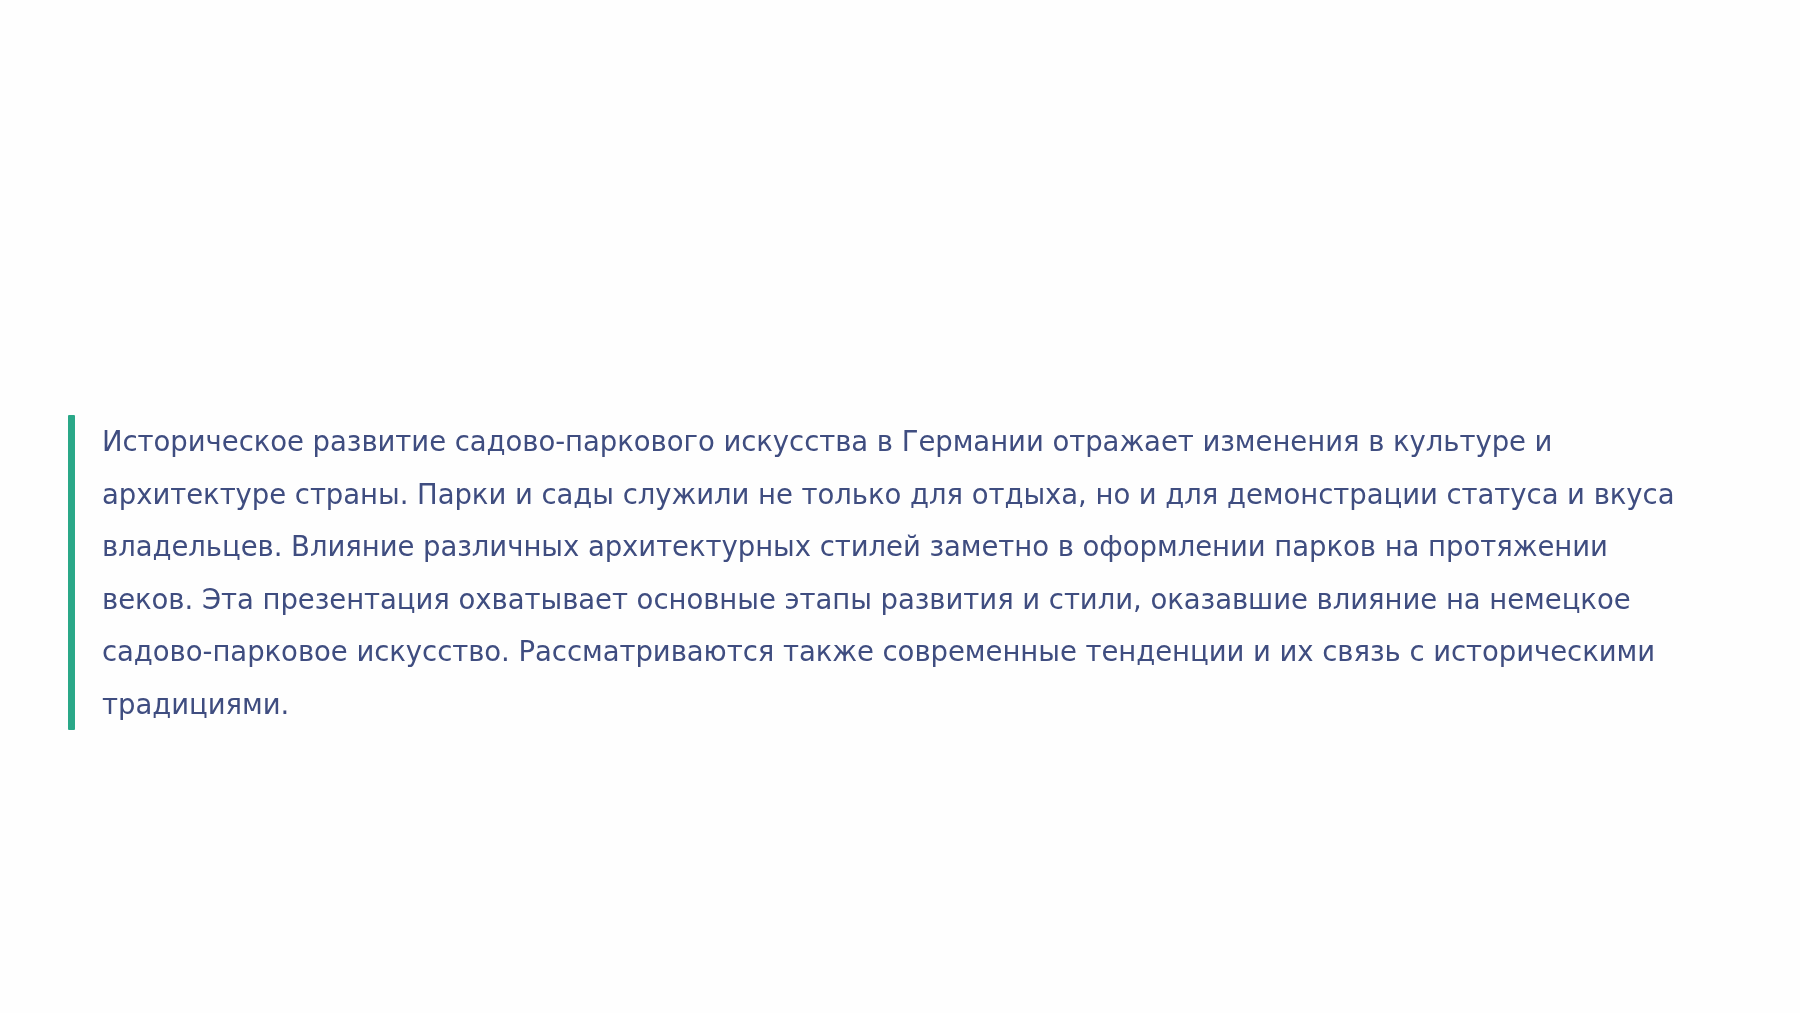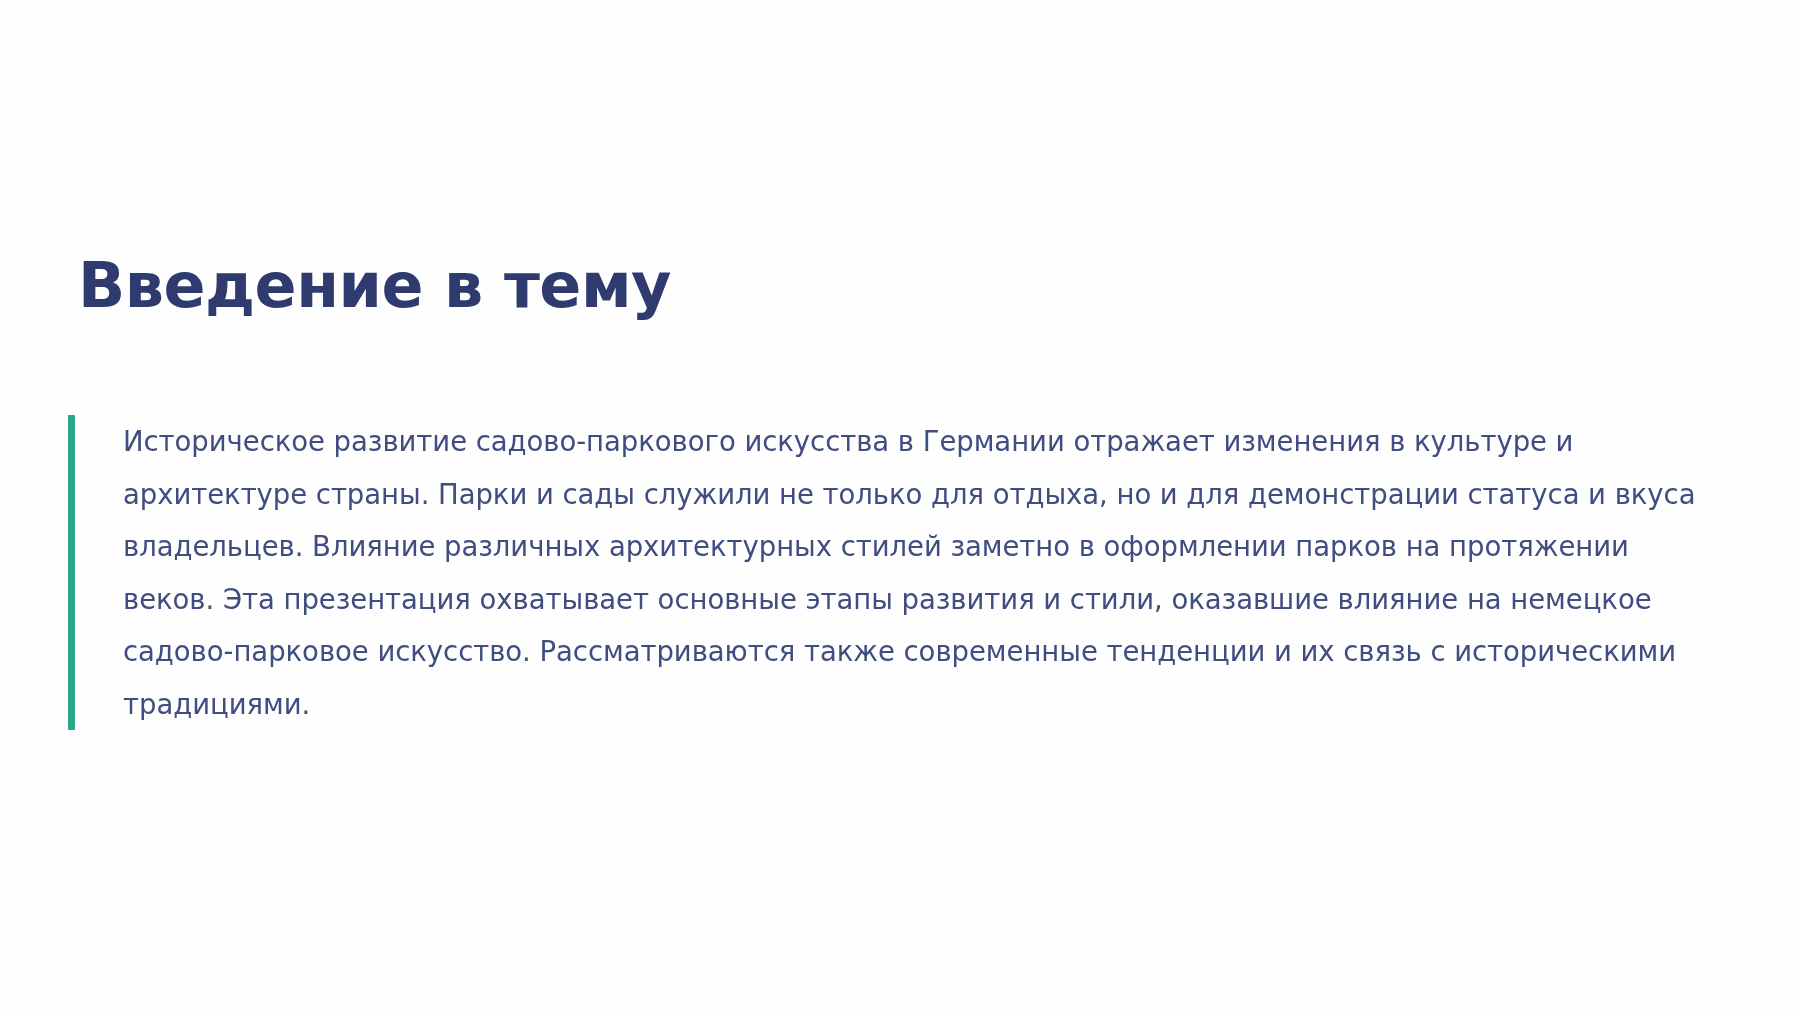--- a/index.html
+++ b/index.html
@@ -48,34 +48,33 @@
   .accent-bar {
     width: 7px;
     min-width: 7px;
     background: #2aa888;
     border-radius: 1px;
     align-self: stretch;
   }
 
   .body-text {
     margin: 0;
-    padding-left: 48px;
+    padding-left: 27px;
     font-family: "DejaVu Sans", sans-serif;
     font-size: 27.5px;
     line-height: 52.5px;
     color: #3f4d80;
     letter-spacing: -0.05px;
     max-width: 1600px;
   }
 </style>
 </head>
 <body>
 
 <div class="slide">
 
-  <h1 class="slide-title">Введение в тему</h1>
 
   <div class="body-block">
     <div class="accent-bar"></div>
     <p class="body-text">Историческое развитие садово-паркового искусства в Германии отражает изменения в культуре и архитектуре страны. Парки и сады служили не только для отдыха, но и для демонстрации статуса и вкуса владельцев. Влияние различных архитектурных стилей заметно в оформлении парков на протяжении веков. Эта презентация охватывает основные этапы развития и стили, оказавшие влияние на немецкое садово-парковое искусство. Рассматриваются также современные тенденции и их связь с историческими традициями.</p>
   </div>
 
 </div>
 
 </body></html>

